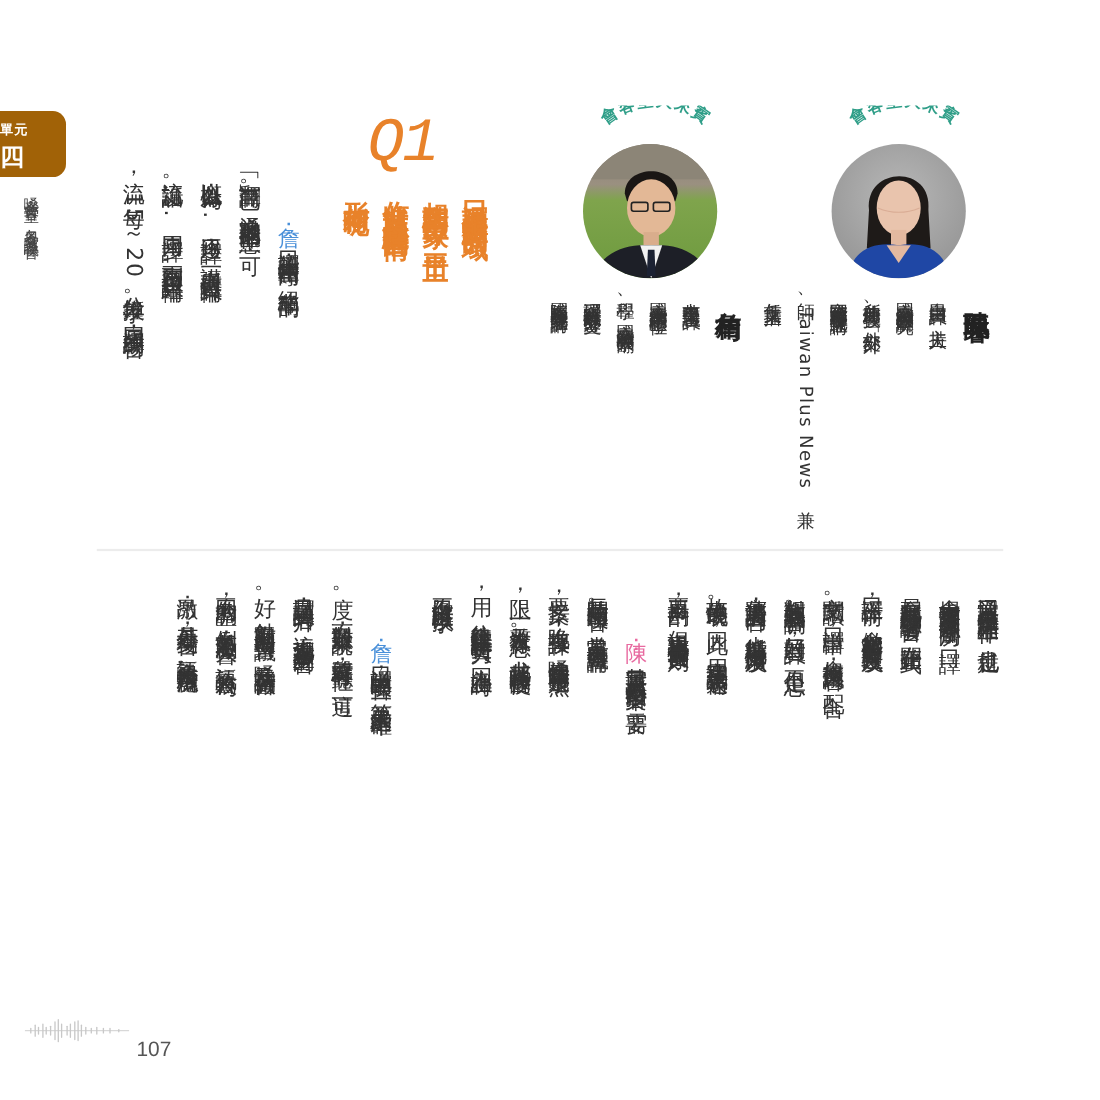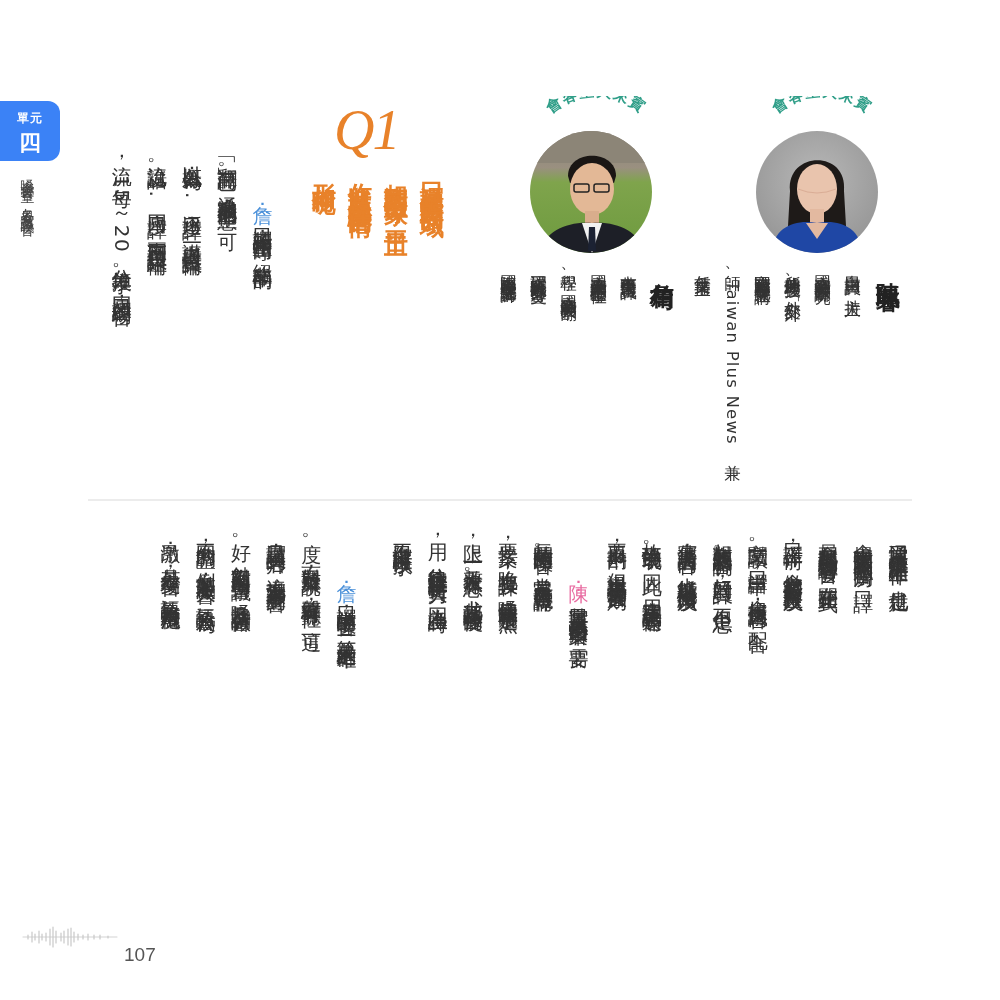--- a/index.html
+++ b/index.html
@@ -11,36 +11,36 @@
   .vblock {
     position: absolute; writing-mode: vertical-rl; font-size: 20px; line-height: 35.2px;
     letter-spacing: 1.55px; color: #333;
   }
   .vblock p { margin: 0; }
   .spk-blue { color: #4a90d9; }
   .spk-pink { color: #e86aa0; }
 
   
   .unit-tab {
-    left: 0; top: 101px; width: 60px; height: 60px; background: #3b82f6;
-    border-radius: 0 12px 12px 0; color: #fff; text-align: center;
+    left: 0; top: 101px; width: 60px; height: 60px; background: #a16207;
+    border-radius: 0 12px 12px 0; color: #fff; 
   }
   .unit-tab .unit-label { display:block; font-size: 12px; font-weight: bold; margin-top: 9px; letter-spacing: 1px; }
   .unit-tab .unit-num { display:block; font-size: 22px; font-weight: bold; margin-top: 1px; }
   .chapter-title {
     left: 18px; top: 168px; writing-mode: vertical-rl; text-orientation: upright;
     font-size: 14px; letter-spacing: 2.4px; color: #444; line-height: 20px;
   }
   .portrait {
     border-radius: 50%; overflow: hidden;
   }
 
   
   .q-mark {
-    left: 334px; top: 100px; font-family: Liberation Serif, serif;
+    left: 334px; top: 100px; font-family: Liberation Mono, monospace;
     font-style: italic; font-size: 56px; color: #e8822a; line-height: 60px; letter-spacing: -2px;
   }
   .q-text {
     position: absolute; writing-mode: vertical-rl; text-orientation: upright;
     color: #e8822a; font-weight: bold; font-size: 24px; line-height: 36px; letter-spacing: 3px;
   }
 
   .guest-name { position:absolute; writing-mode: vertical-rl; text-orientation: upright; font-weight: bold; font-size: 24px; color: #222; letter-spacing: 2px; }
   .bio { position:absolute; writing-mode: vertical-rl; font-size: 16.5px; line-height: 30px; letter-spacing: 1.2px; color: #333; }
   .bio span.line { display:block; }

